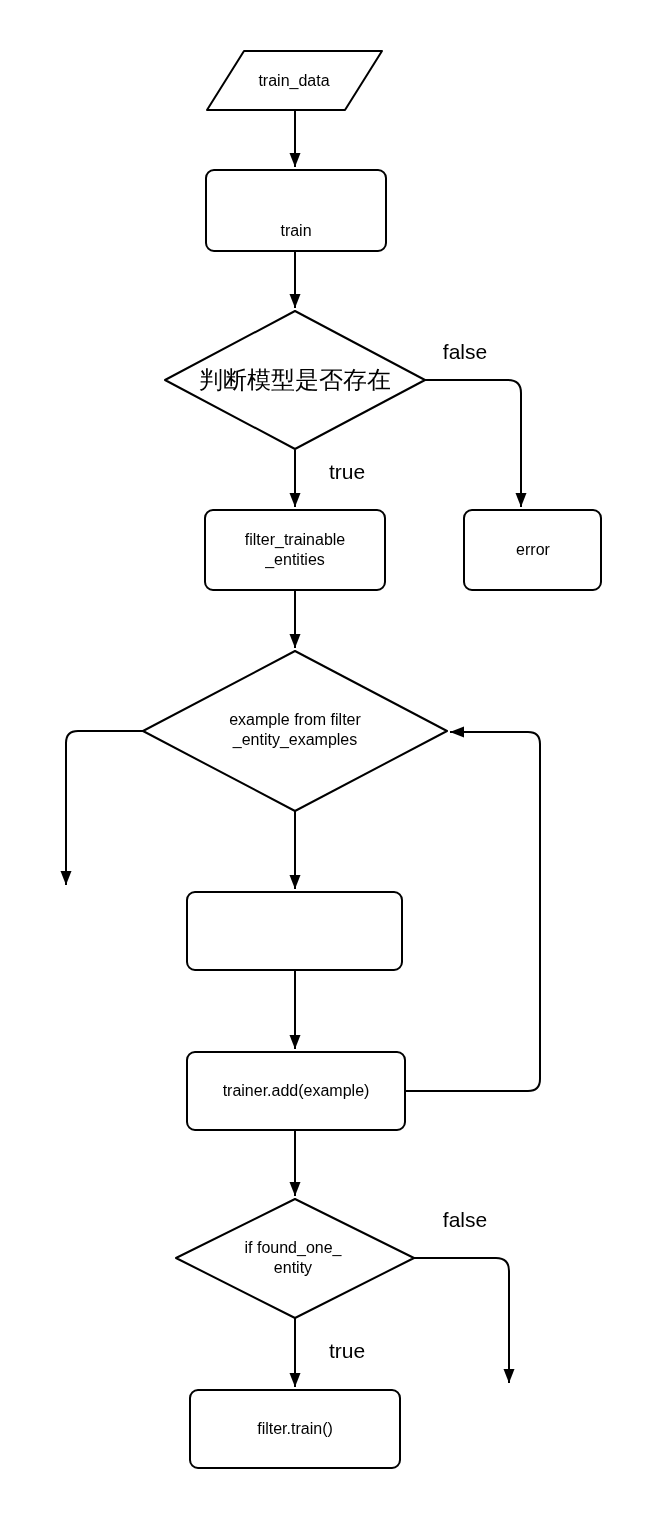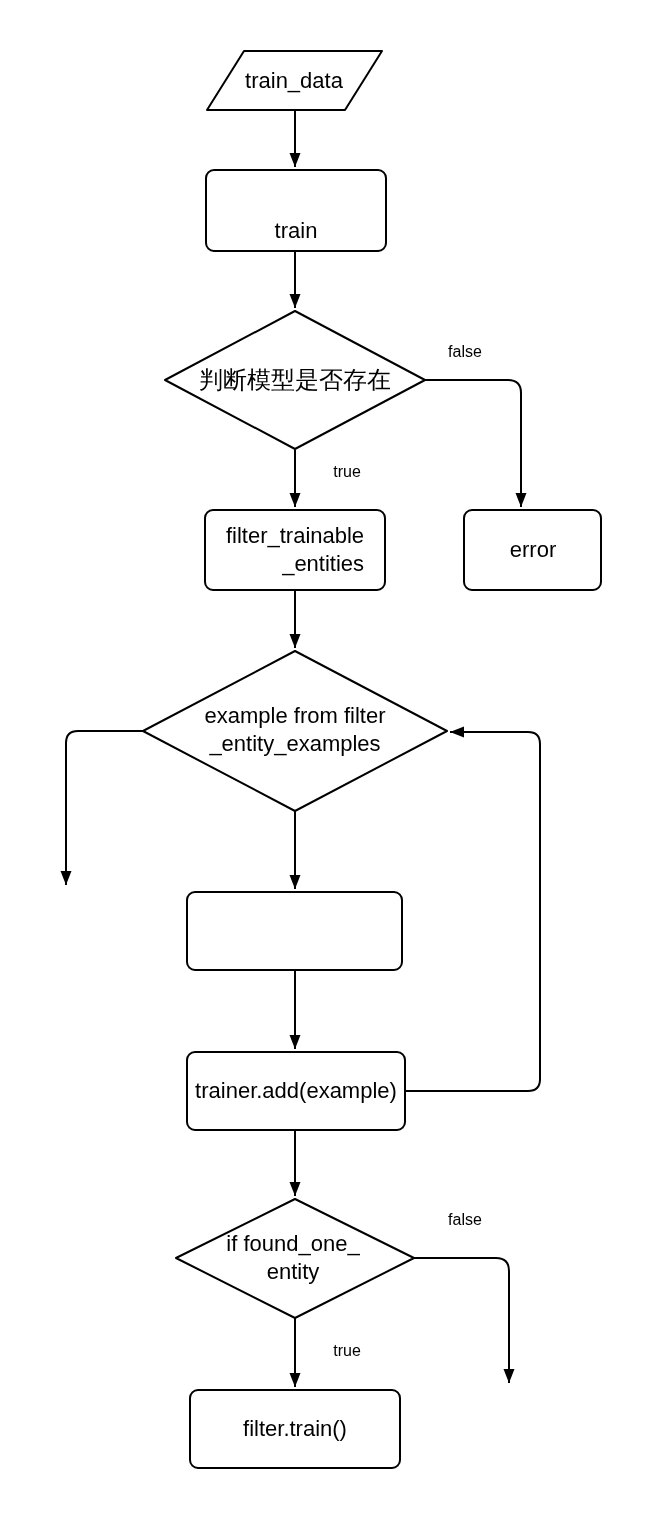--- a/index.html
+++ b/index.html
@@ -19,35 +19,35 @@
   .edges-layer, .shapes-layer {
     position: absolute;
     top: 0;
     left: 0;
   }
   .node-label {
     position: absolute;
     transform: translate(-50%, -50%);
     text-align: center;
     white-space: pre-line;
-    font-size: 22px;
+    font-size: 16px;
     line-height: 1.28;
     color: #000000;
   }
   .node-label.cjk {
     font-size: 24px;
     white-space: nowrap;
   }
   .node-label.wide {
     white-space: nowrap;
   }
   .edge-label {
     position: absolute;
     transform: translate(-50%, -50%);
-    font-size: 16px;
+    font-size: 21px;
     white-space: nowrap;
     color: #000000;
   }
 </style>
 </head>
 <body>
 
 <div class="canvas">
 
   <svg class="edges-layer" width="654" height="1522" viewBox="0 0 654 1522">
@@ -83,21 +83,21 @@
       <rect x="187" y="892" width="215" height="78" rx="8"></rect>
       <rect x="187" y="1052" width="218" height="78" rx="8"></rect>
       <polygon points="295,1199 414,1258 295,1318 176,1258"></polygon>
       <rect x="190" y="1390" width="210" height="78" rx="8"></rect>
     </g>
   </svg>
 
   <div class="node-label" style="left:294px; top:81px;">train_data</div>
   <div class="node-label" style="left:296px; top:211px;margin-top:20px;">train</div>
   <div class="node-label cjk" style="left:295px; top:380px;">判断模型是否存在</div>
-  <div class="node-label" style="left:295px; top:550px;text-align:right;">filter_trainable
+  <div class="node-label" style="left:295px; top:550px;">filter_trainable
 _entities</div>
   <div class="node-label" style="left:533px; top:550px;">error</div>
   <div class="node-label" style="left:295px; top:730px;">example from filter
 _entity_examples</div>
   <div class="node-label wide" style="left:296px; top:1091px;text-align:center;">trainer.add(example)</div>
   <div class="node-label" style="left:293px; top:1258px;">if found_one_
 entity</div>
   <div class="node-label" style="left:295px; top:1429px;">filter.train()</div>
 
   <div class="edge-label" style="left:465px; top:352px;">false</div>

